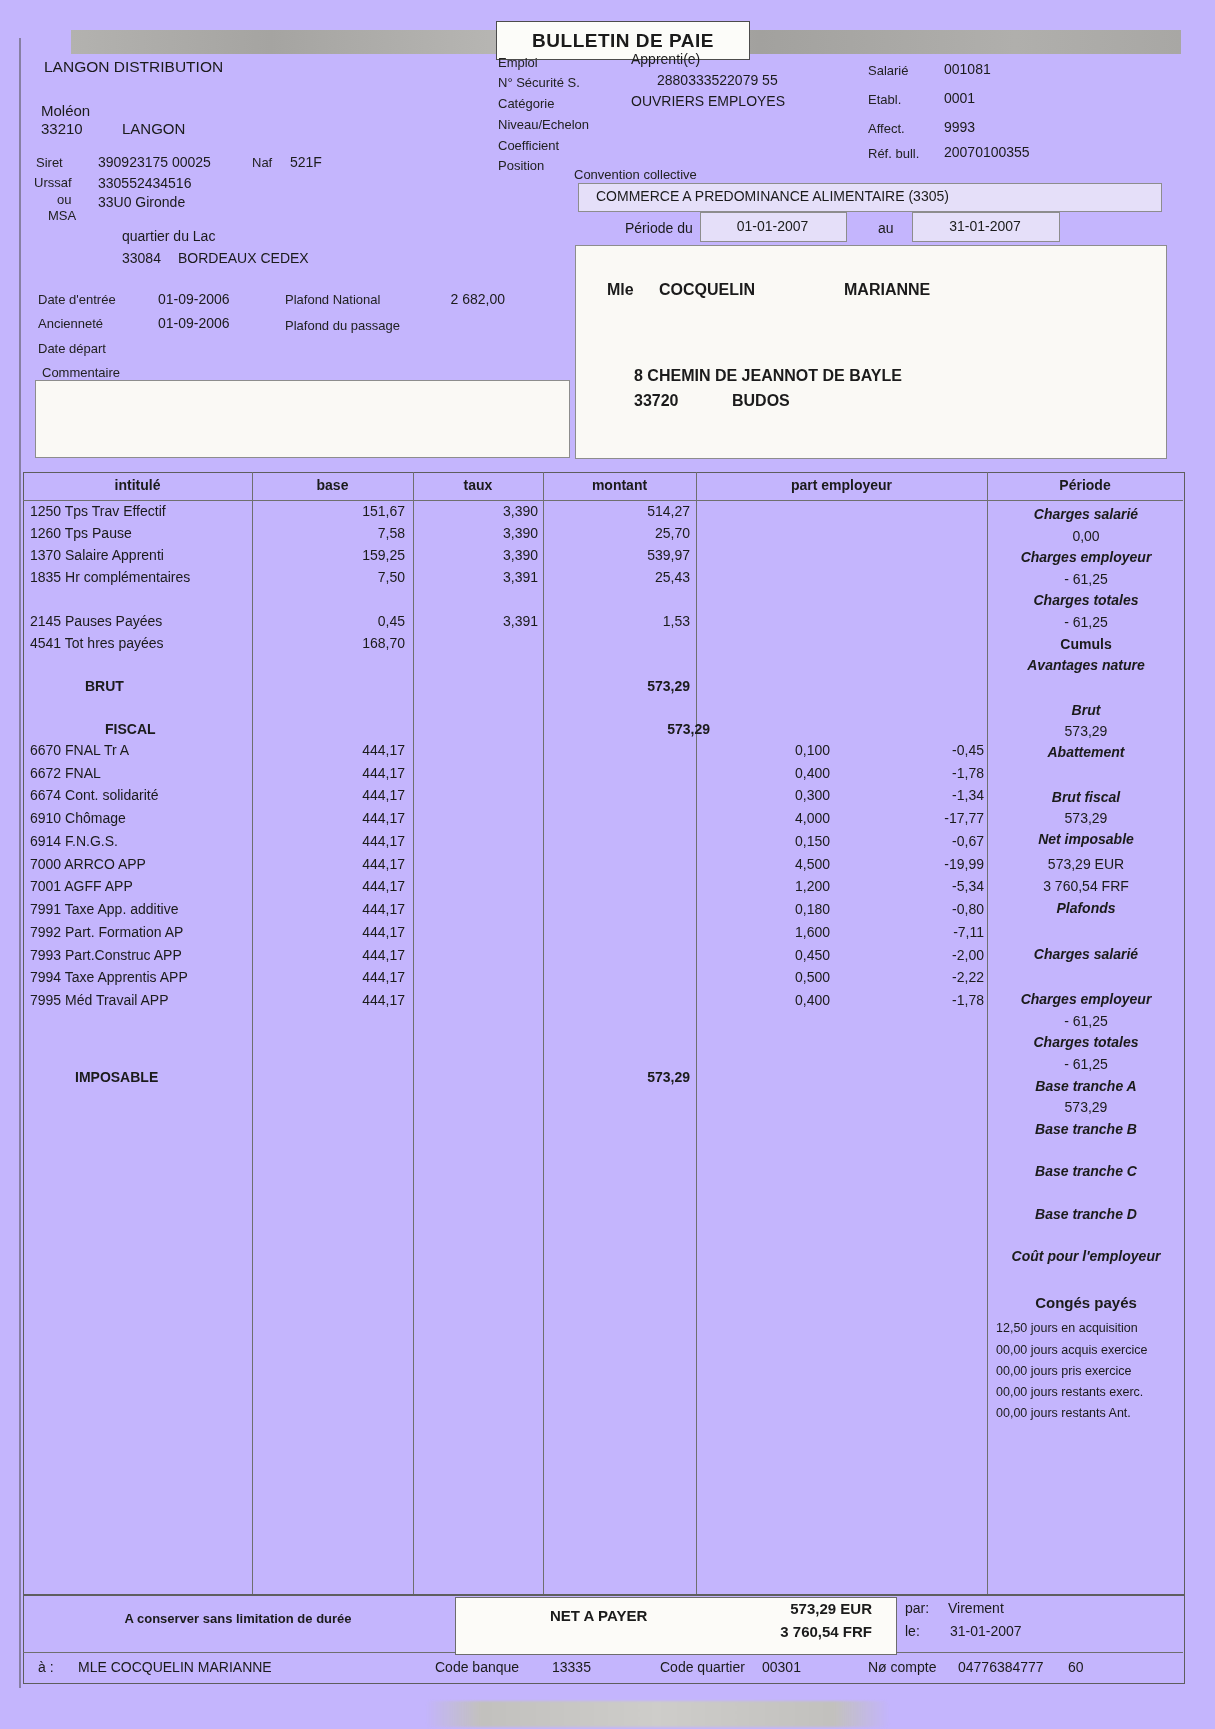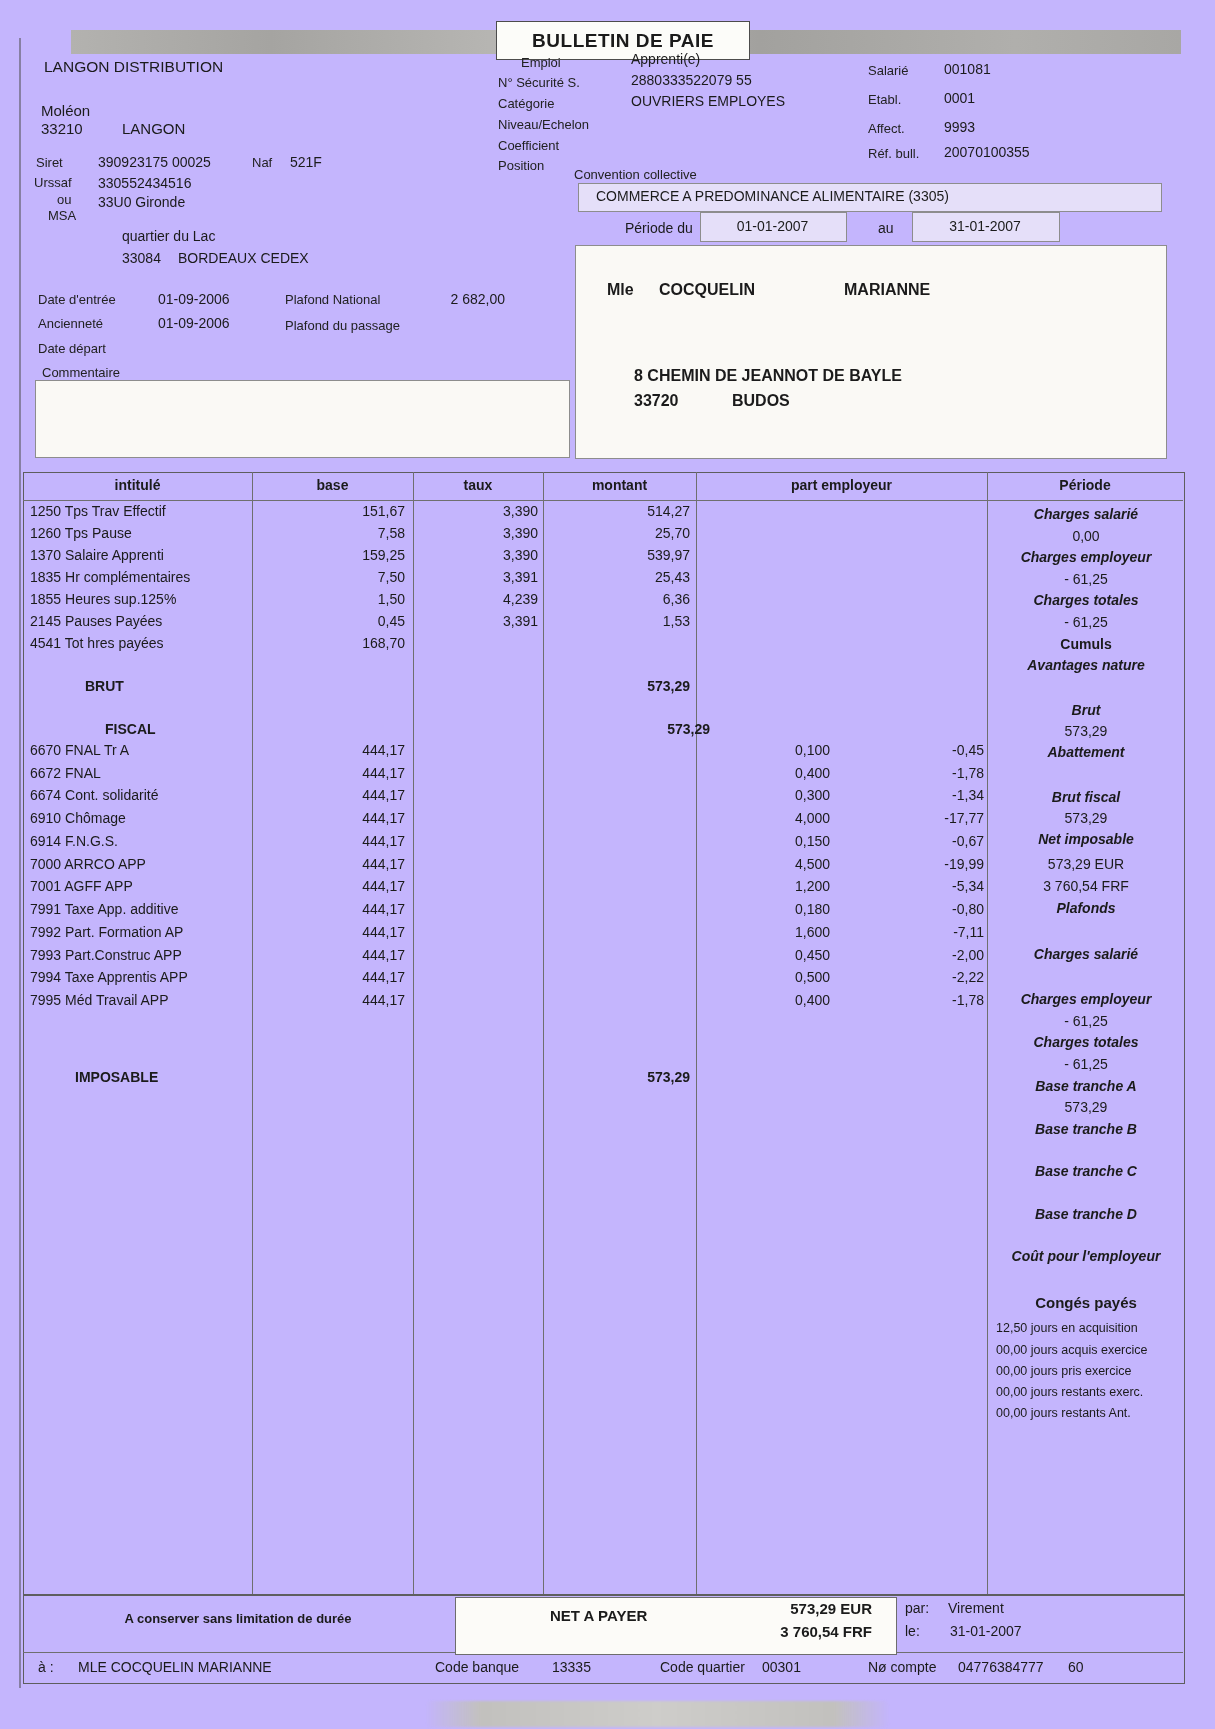--- a/index.html
+++ b/index.html
@@ -55,24 +55,24 @@
   <div class="t" style="left:290px;top:155px;">521F</div>
   <div class="t lab" style="left:34px;top:176px;">Urssaf</div>
   <div class="t" style="left:98px;top:176px;">330552434516</div>
   <div class="t lab" style="left:57px;top:193px;">ou</div>
   <div class="t" style="left:98px;top:195px;">33U0 Gironde</div>
   <div class="t lab" style="left:48px;top:209px;">MSA</div>
   <div class="t" style="left:122px;top:229px;">quartier du Lac</div>
   <div class="t" style="left:122px;top:251px;">33084</div>
   <div class="t" style="left:178px;top:251px;">BORDEAUX CEDEX</div>
 
-  <div class="t lab" style="left:521px;top:56px;">Emploi</div>
+  <div class="t lab" style="left:498px;top:56px;">Emploi</div>
   <div class="t" style="left:631px;top:52px;">Apprenti(e)</div>
   <div class="t lab" style="left:498px;top:76px;">N° Sécurité S.</div>
-  <div class="t" style="left:631px;top:73px;">2880333522079 55</div>
+  <div class="t" style="left:657px;top:73px;">2880333522079 55</div>
   <div class="t lab" style="left:498px;top:97px;">Catégorie</div>
   <div class="t" style="left:631px;top:94px;">OUVRIERS EMPLOYES</div>
   <div class="t lab" style="left:498px;top:118px;">Niveau/Echelon</div>
   <div class="t lab" style="left:498px;top:139px;">Coefficient</div>
   <div class="t lab" style="left:498px;top:159px;">Position</div>
 
   <div class="t lab" style="left:868px;top:64px;">Salarié</div>
   <div class="t" style="left:944px;top:62px;">001081</div>
   <div class="t lab" style="left:868px;top:93px;">Etabl.</div>
   <div class="t" style="left:944px;top:91px;">0001</div>
@@ -142,26 +142,20 @@
     <span class="c-label">1370 Salaire Apprenti</span>
     <span class="c-base">159,25</span>
     <span class="c-taux">3,390</span>
     <span class="c-mont">539,97</span>
   </div>
   <div class="trow" style="top:569px;">
     <span class="c-label">1835 Hr complémentaires</span>
     <span class="c-base">7,50</span>
     <span class="c-taux">3,391</span>
     <span class="c-mont">25,43</span>
-  </div>
-  <div class="trow" style="top:591px;">
-    <span class="c-label">1855 Heures sup.125%</span>
-    <span class="c-base">1,50</span>
-    <span class="c-taux">4,239</span>
-    <span class="c-mont">6,36</span>
   </div>
   <div class="trow" style="top:613px;">
     <span class="c-label">2145 Pauses Payées</span>
     <span class="c-base">0,45</span>
     <span class="c-taux">3,391</span>
     <span class="c-mont">1,53</span>
   </div>
   <div class="trow" style="top:635px;">
     <span class="c-label">4541 Tot hres payées</span>
     <span class="c-base">168,70</span>

